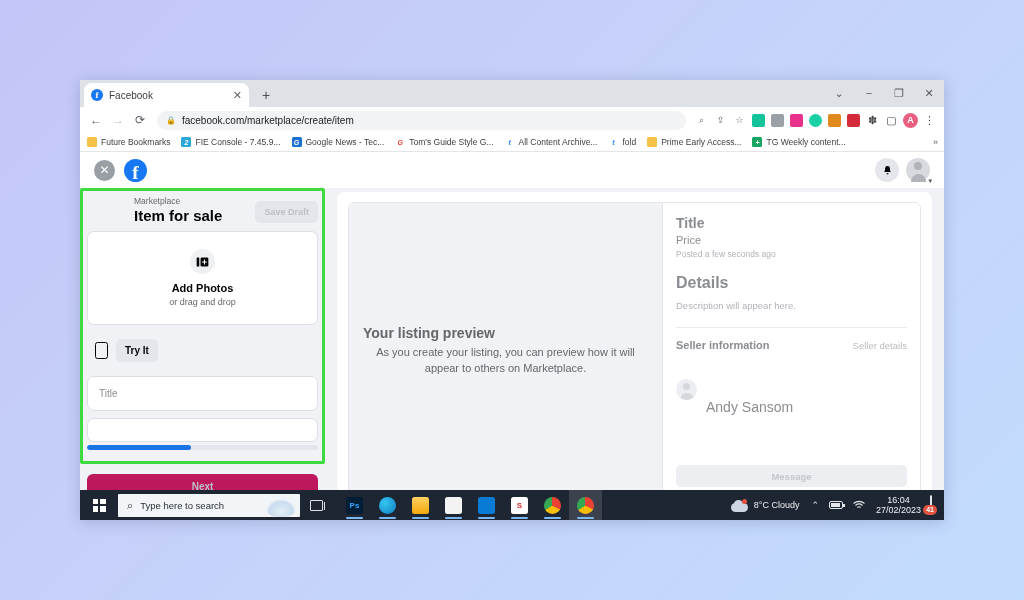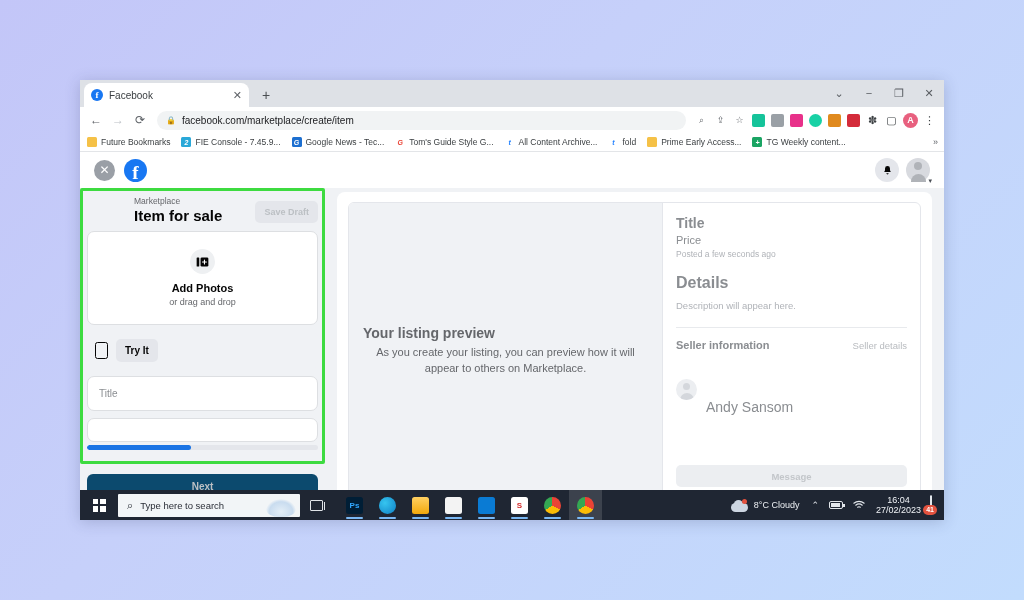--- a/index.html
+++ b/index.html
@@ -189,21 +189,21 @@
   .field.short { height: 24px; overflow: hidden; }
 
   #progress-track {
     position: absolute; left: 7px; top: 257px; width: 231px; height: 5px;
     background: #e4e6eb; border-radius: 3px; overflow: hidden;
   }
   #progress-fill { height: 100%; background: #1b74e4; border-radius: 3px; }
 
   #next-button {
     position: absolute; left: 7px; top: 286px; width: 231px; height: 24px;
-    background: #0c4a6e; border-radius: 6px;
+    background: #be185d; border-radius: 6px;
     display:flex; align-items:center; justify-content:center;
     font-size: 10px; font-weight: bold; color: #bcc0c4;
   }
 
   
   #preview-panel {
     flex: 1 1 auto; background: #fff; border-radius: 8px;
     margin: 4px 12px 10px 0; padding: 10px 11px; overflow: hidden;
     display: flex; flex-direction: column;
   }

